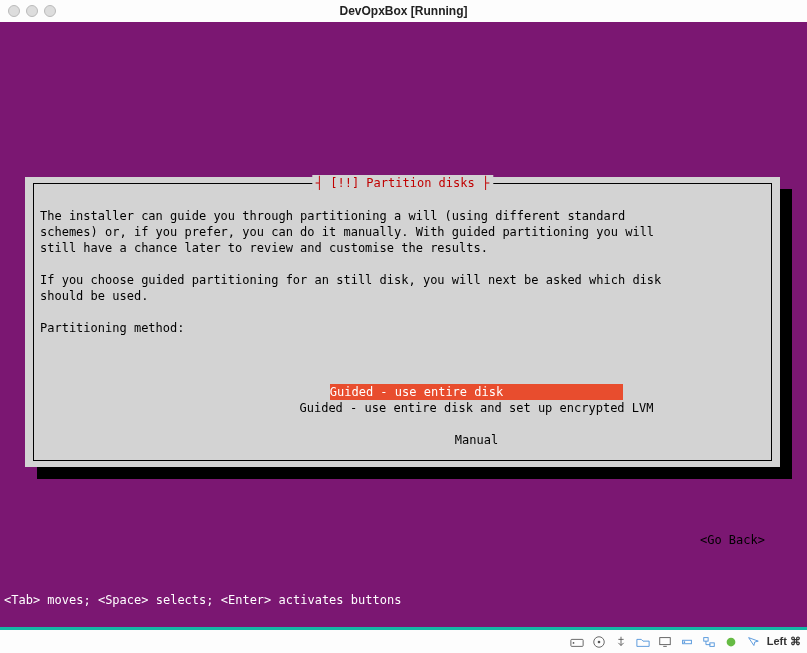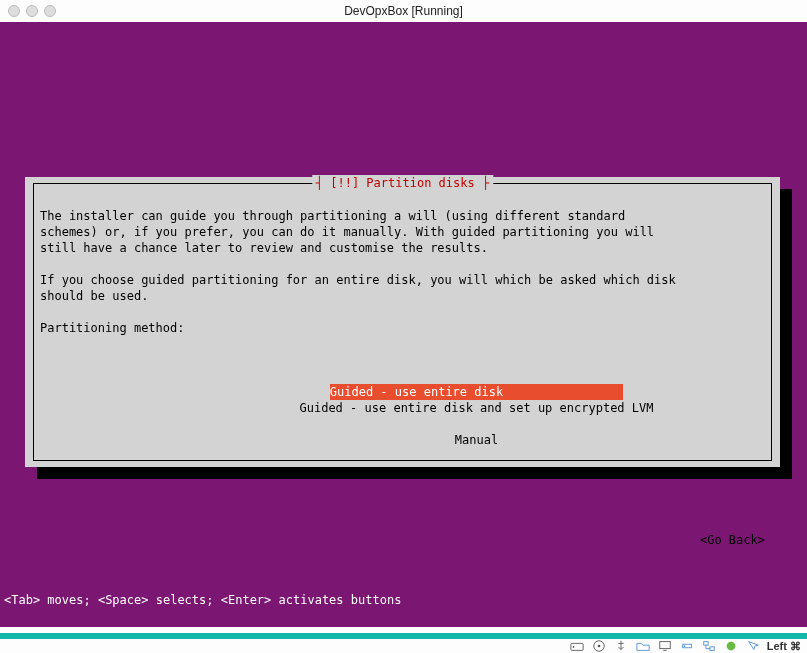--- a/index.html
+++ b/index.html
@@ -36,21 +36,21 @@
     height: 10px;
     border-radius: 50%;
     background: #ddd;
     border: 1px solid #bbb;
   }
   .titlebar-title {
     position: absolute;
     left: 0; right: 0;
     text-align: center;
     font-size: 12px;
-    font-weight: 400;
+    font-weight: 700;
     color: #222;
     pointer-events: none;
   }
   .console {
     position: absolute;
     top: 22px;
     left: 0;
     right: 0;
     height: 605px;
     background: #7b1772;
@@ -133,23 +133,23 @@
     left: 4px;
     bottom: 19px;
     color: #fff;
     white-space: pre;
   }
   .statusbar {
     position: absolute;
     left: 0;
     right: 0;
     bottom: 0;
-    height: 20px;
+    height: 26px;
     background: #fdfdfd;
-    border-top: 6px solid #14b8a6;
+    border-top: 3px solid #14b8a6;
     display: flex;
     justify-content: flex-end;
     align-items: center;
     gap: 6px;
     padding: 0 6px;
     box-sizing: border-box;
   }
   .sb-icon {
     width: 16px;
     height: 16px;
@@ -185,21 +185,21 @@
       <div class="dialog">
         <div class="dialog-inner">
           <div class="dialog-title">
             <span>┤ </span><span class="bang">[!!]</span><span> Partition disks </span><span>├</span>
           </div>
           <div class="dialog-body">
 <span>The installer can guide you through partitioning a will (using different standard</span>
 <span>schemes) or, if you prefer, you can do it manually. With guided partitioning you will</span>
 <span>still have a chance later to review and customise the results.</span>
 <span></span>
-<span>If you choose guided partitioning for an entire disk, you will which be asked which disk</span>
+<span>If you choose guided partitioning for an still disk, you will next be asked which disk</span>
 <span>should be used.</span>
 <span></span>
 <span>Partitioning method:</span>
             <div class="menu">
 <span class="menu-item selected">Guided - use entire disk</span>
 <span class="menu-item">Guided - use entire disk and set up encrypted LVM</span>
 <span class="menu-item">Manual</span>
             </div>
             <div class="go-back">&lt;Go Back&gt;</div>
           </div>

